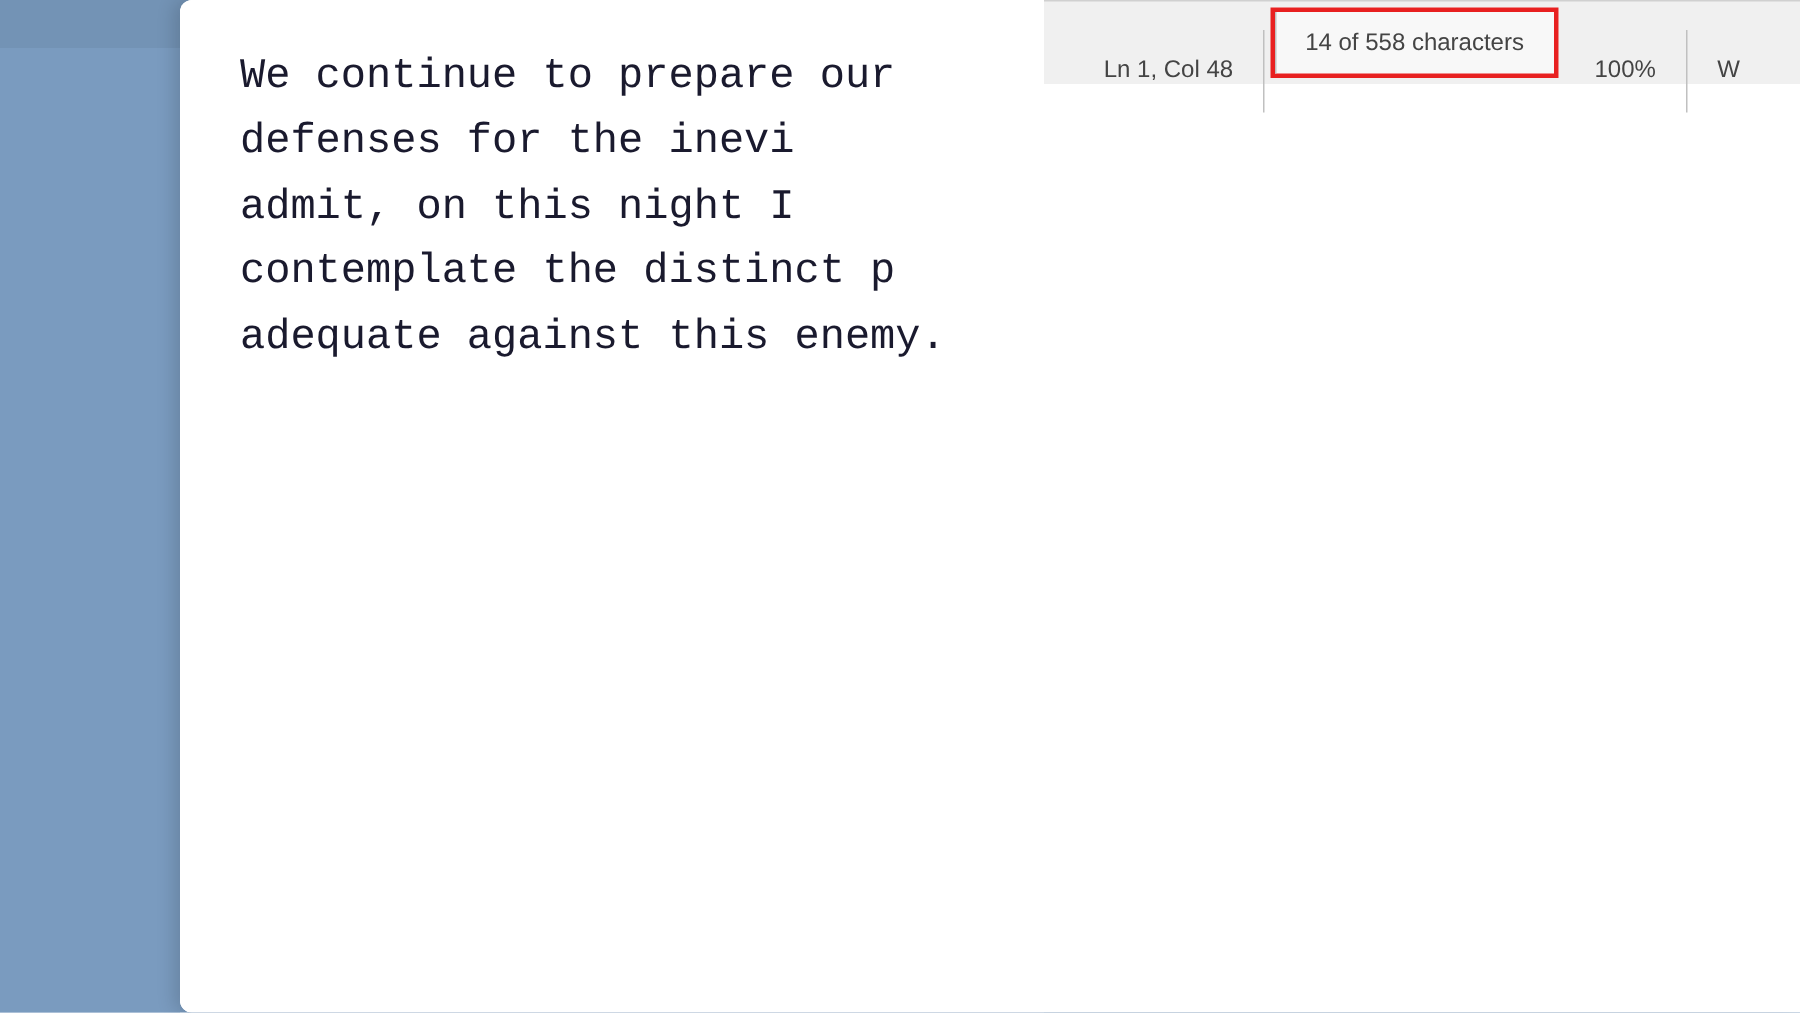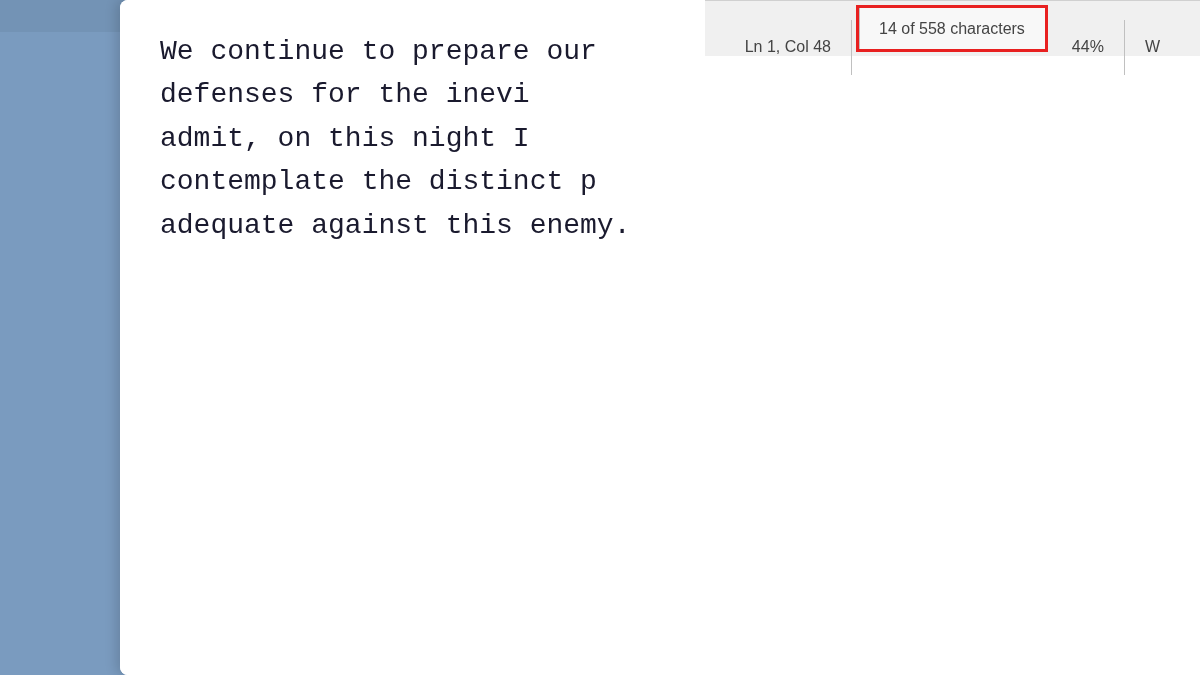--- a/index.html
+++ b/index.html
@@ -142,17 +142,17 @@
     <div class="editor-text">We continue to prepare our defenses for the inevi
 admit, on this night I contemplate the distinct p
 adequate against this enemy.</div>
   </div>
 
   <div class="status-bar">
     <div class="status-item">Ln 1, Col 48</div>
 
     <div class="status-item-highlighted">14 of 558 characters</div>
 
-    <div class="status-item">44%</div>
+    <div class="status-item">100%</div>
 
     <div class="status-item">W</div>
   </div>
 </div>
 
 </body></html>

